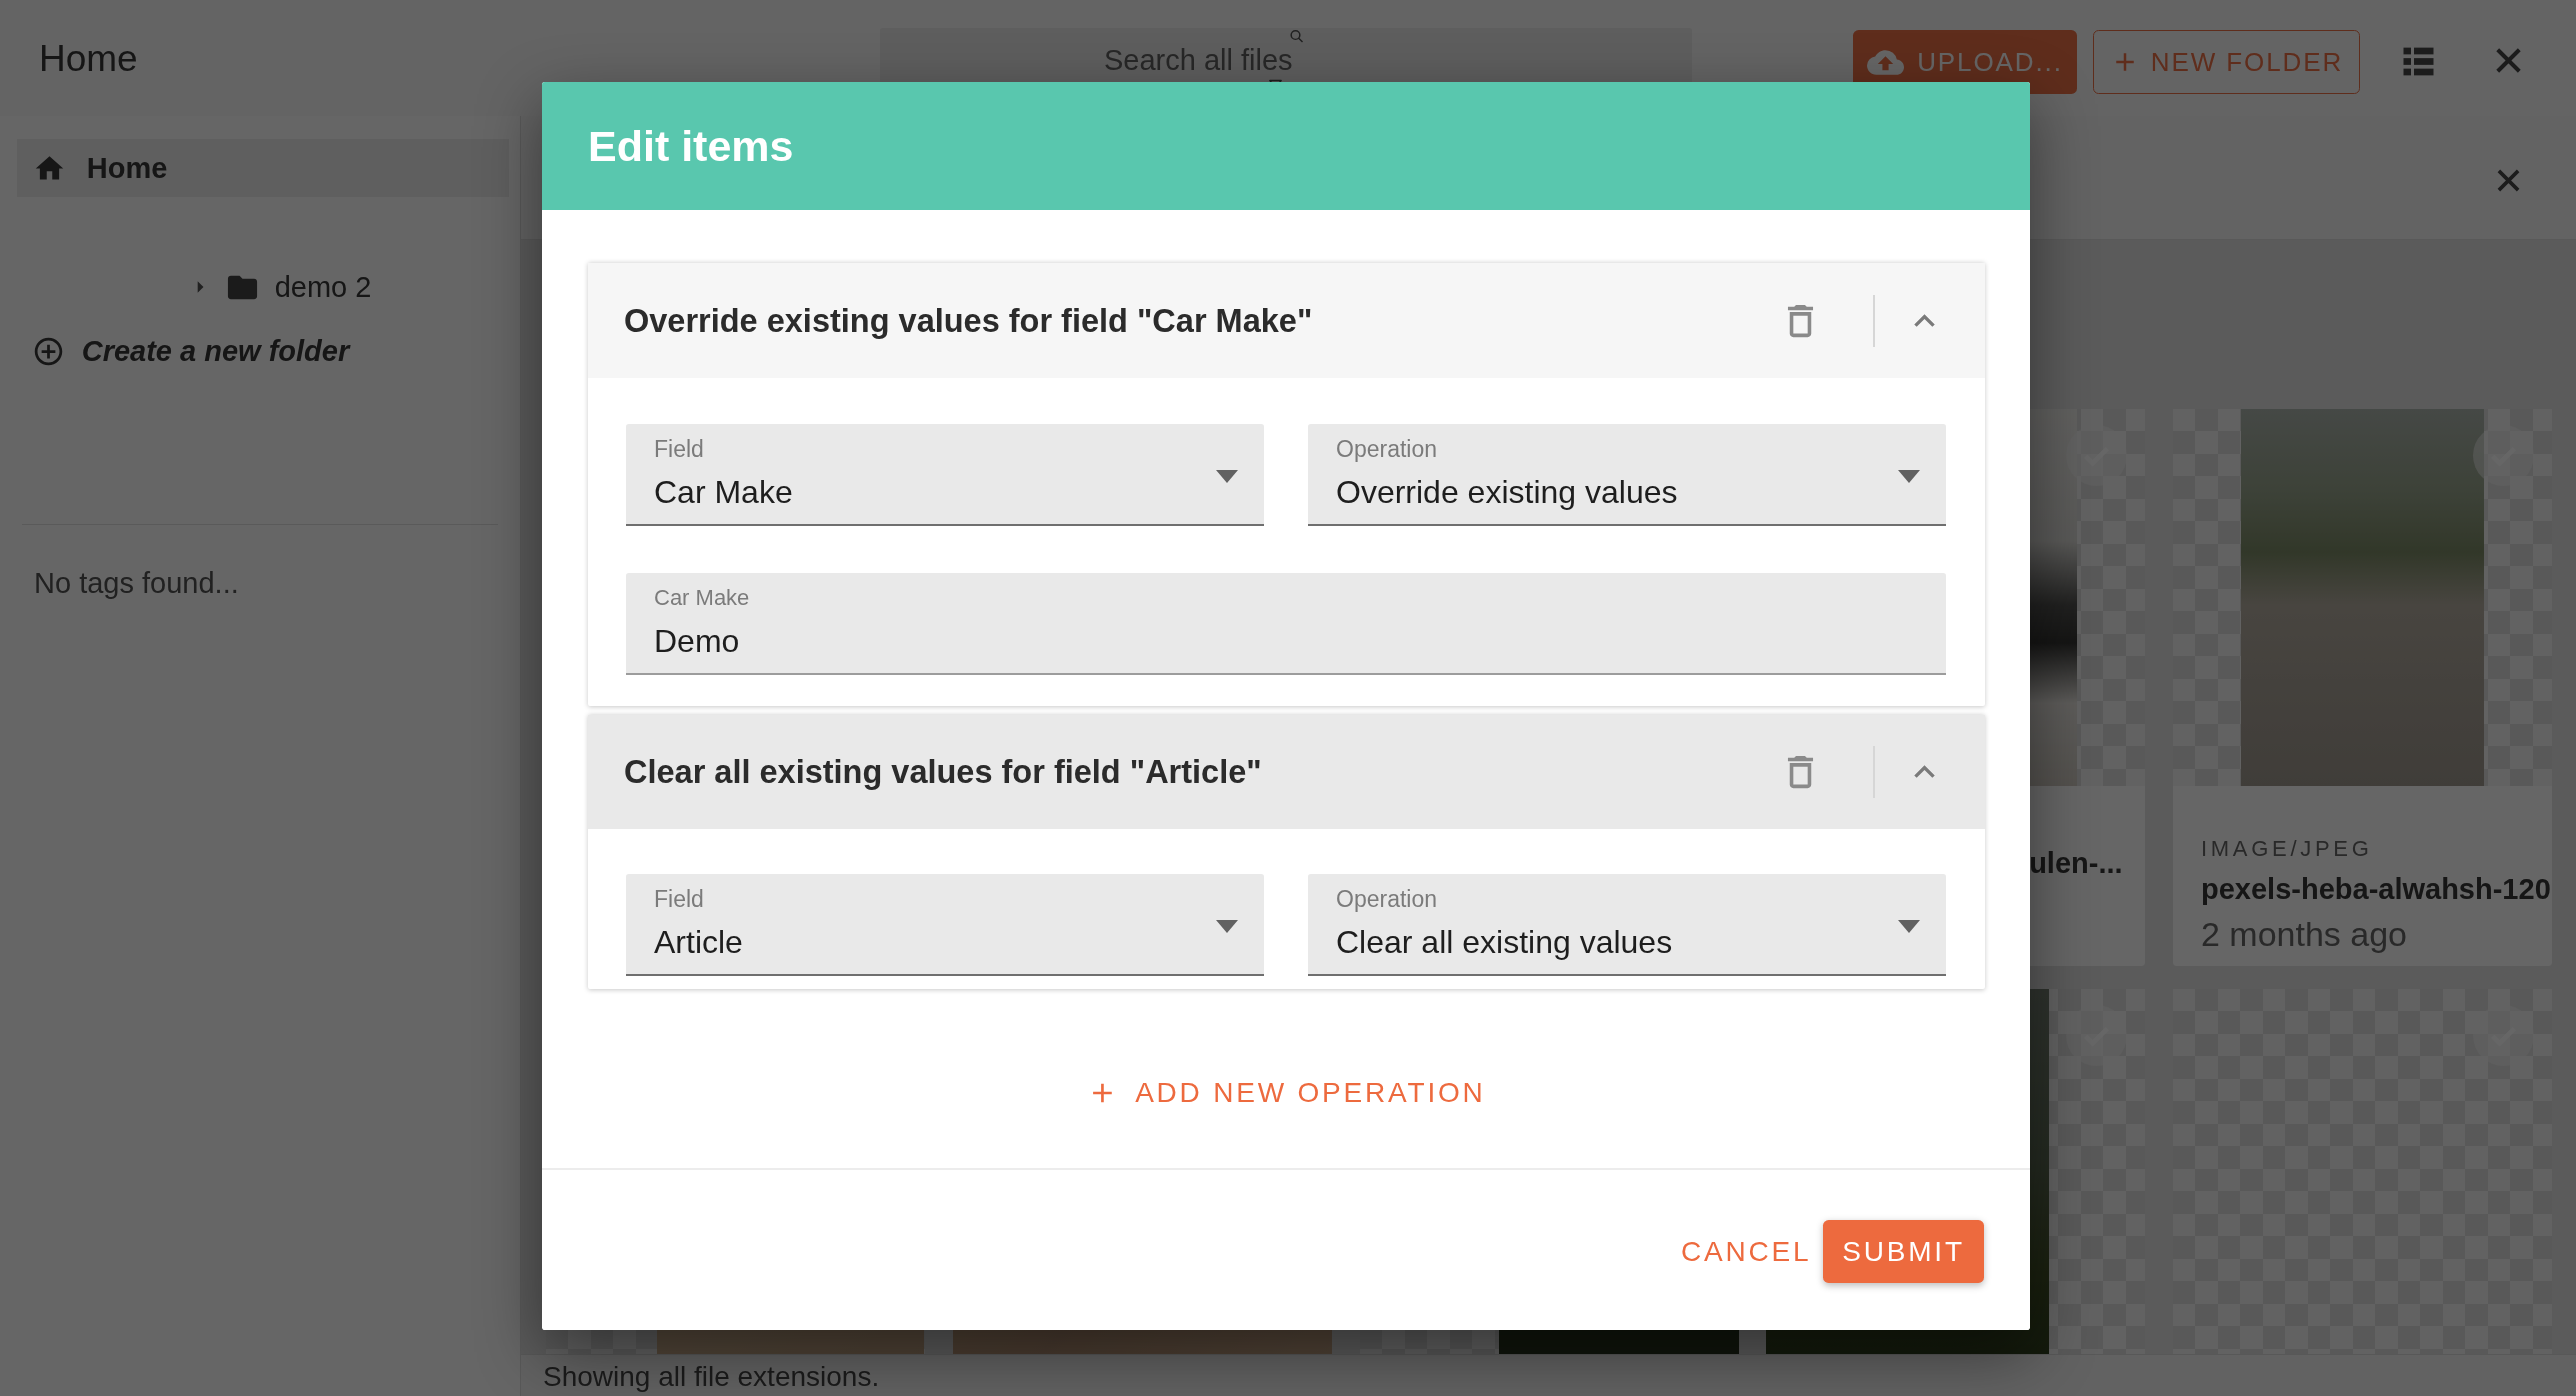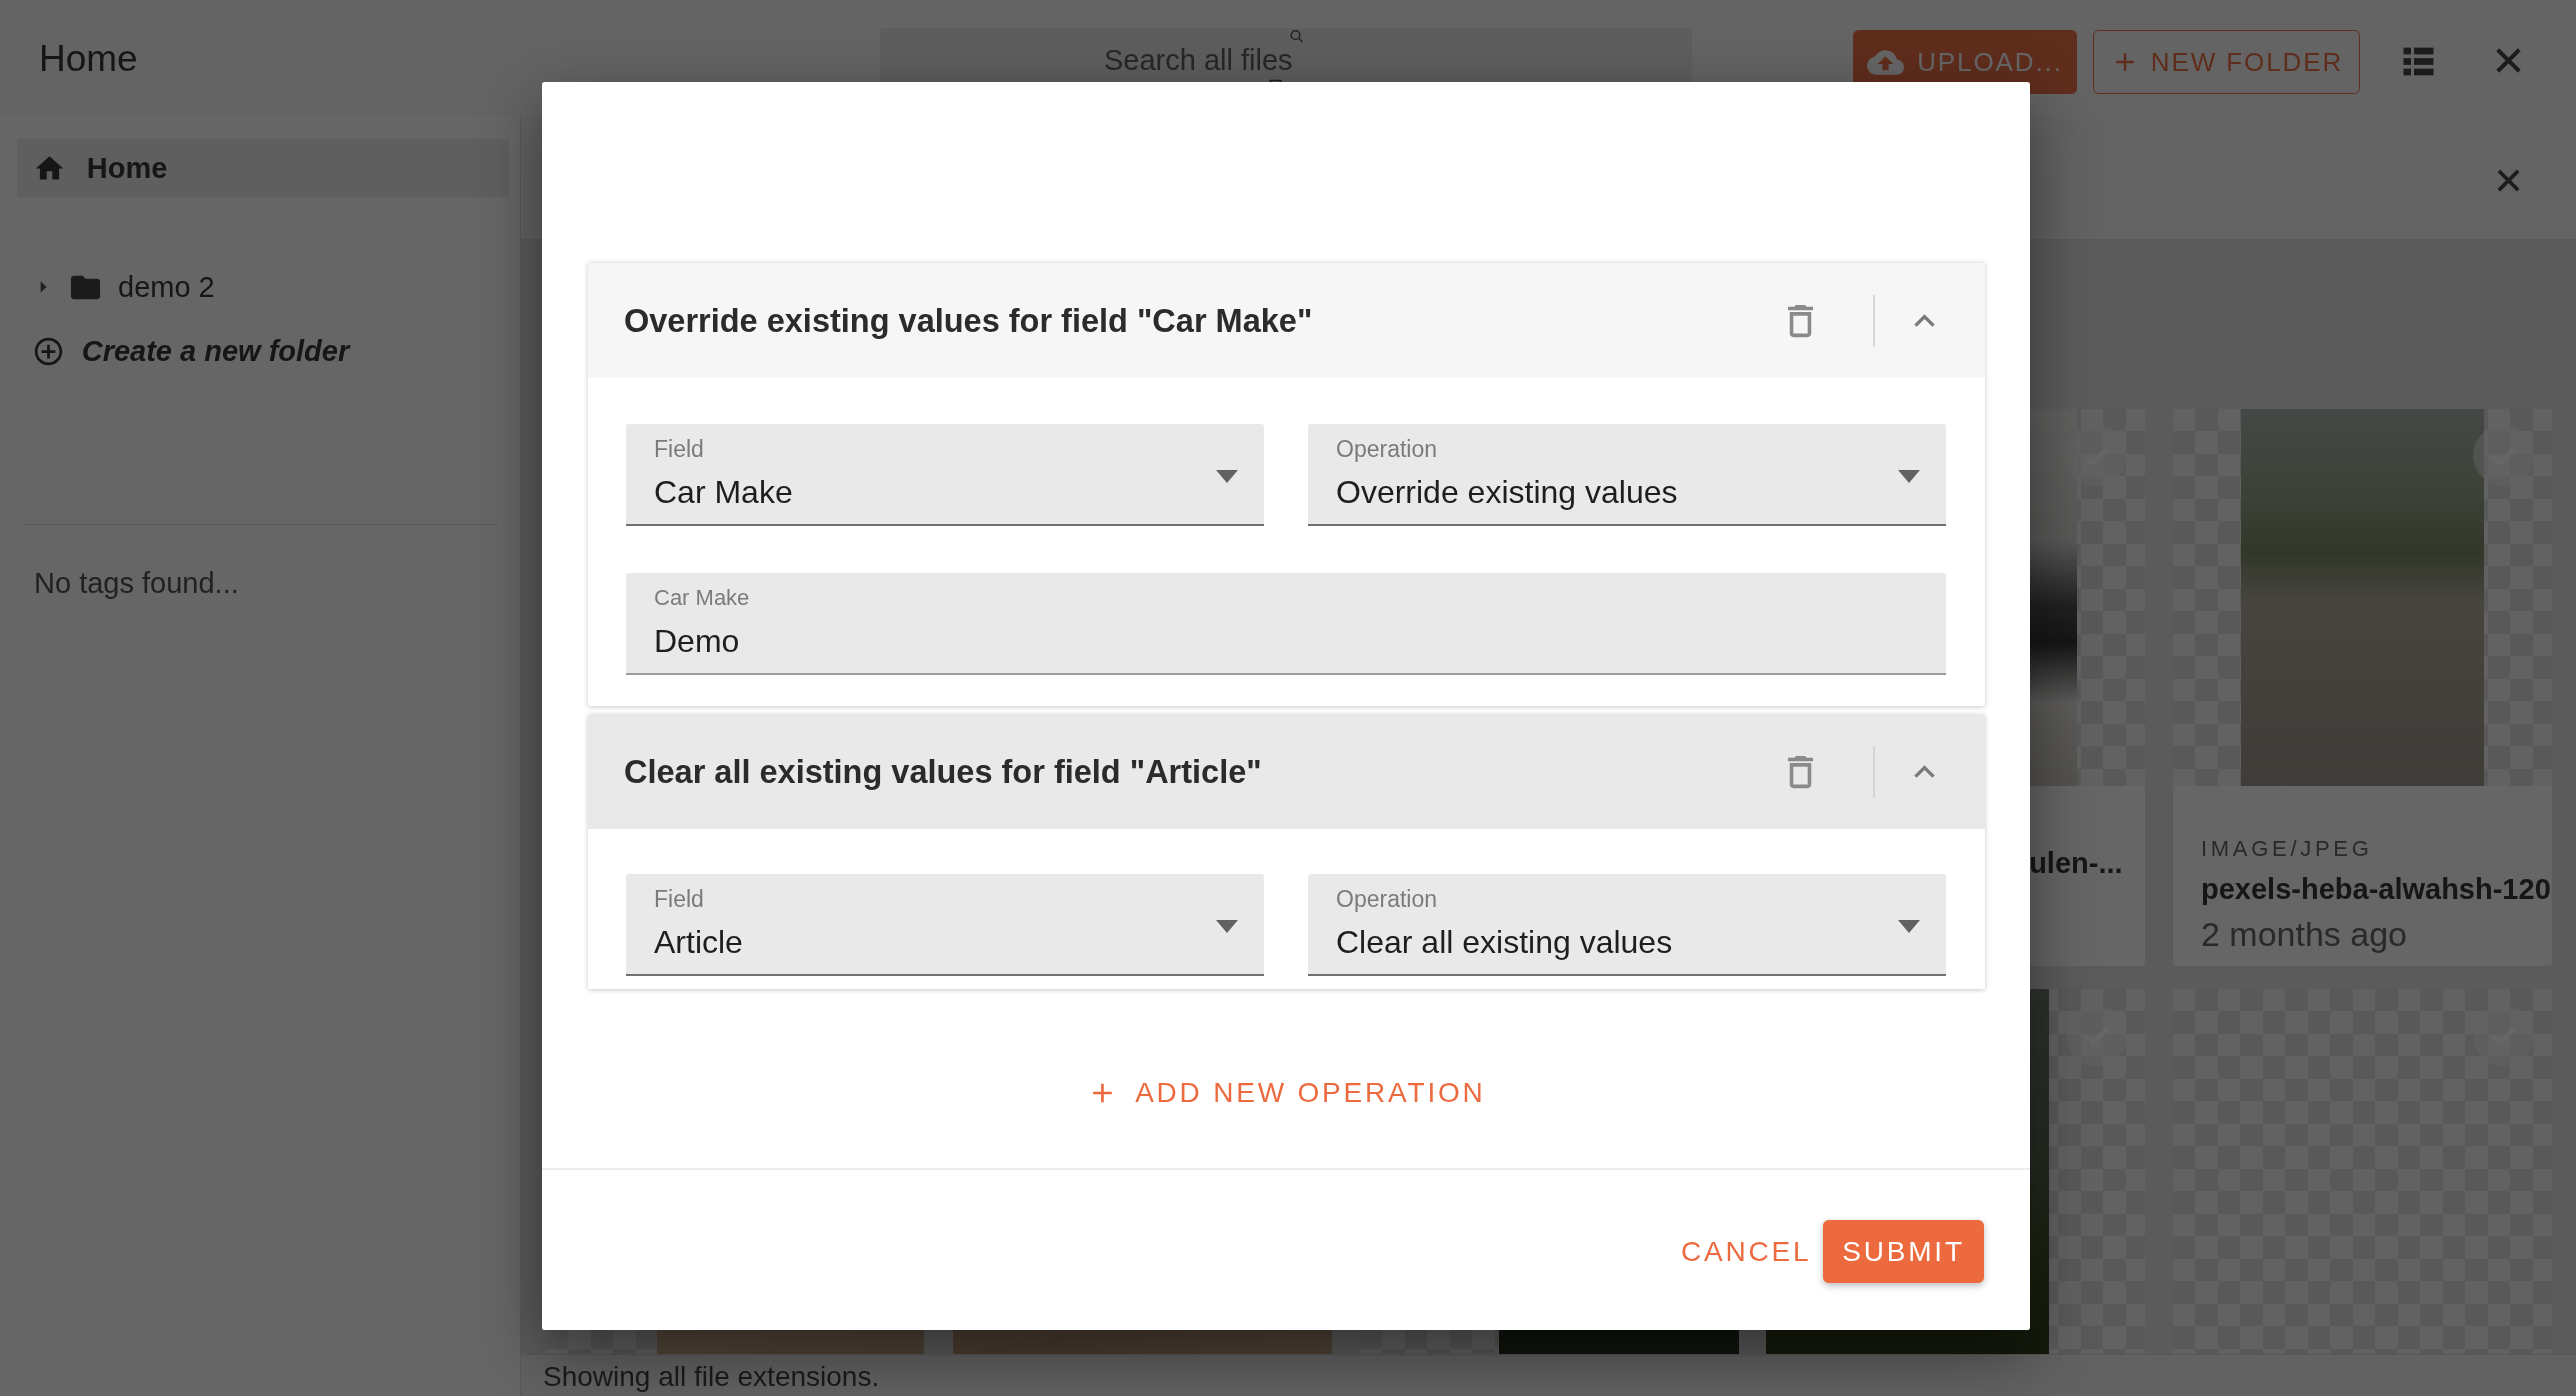--- a/index.html
+++ b/index.html
@@ -152,21 +152,21 @@
 
   <div class="sidebar">
     <div class="side-row selected" style="top:23px;">
       <svg style="margin-left:16.7px;" width="33" height="33" viewBox="0 0 24 24">
         <path fill="#2e2e2e" d="M10 20v-6h4v6h5v-8h3L12 3 2 12h3v8z"></path>
       </svg>
       <span class="side-label bold" style="margin-left:20.4px;">Home</span>
     </div>
 
 
-    <div class="side-row" style="top:142px; padding-left:29px;">
+    <div class="side-row" style="top:142px; padding-left:48px;justify-content:center;">
       <svg width="28" height="28" viewBox="0 0 24 24">
         <path fill="#4a4a4a" d="M10 17l5-5-5-5v10z"></path>
       </svg>
       <svg style="margin-left:11px;" width="35" height="35" viewBox="0 0 24 24">
         <path fill="#3c3c3c" d="M10 4H4c-1.1 0-1.99.9-1.99 2L2 18c0 1.1.9 2 2 2h16c1.1 0 2-.9 2-2V8c0-1.1-.9-2-2-2h-8l-2-2z"></path>
       </svg>
       <span class="side-label" style="margin-left:15px;">demo 2</span>
     </div>
 
     <div class="side-row" style="top:206px; padding-left:32px;font-style:italic;">
@@ -272,20 +272,23 @@
   </div>
 
   <div class="footerbar">
     <span>Showing all file extensions.</span>
   </div>
 </div>
 
 <div class="dim"></div>
 
 <div class="modal">
+  <div class="modal-header">
+    <div class="modal-title">Edit items</div>
+  </div>
 
   <div class="op-card" style="top:181px; height:443px;">
     <div class="op-header" style="height:115px; background:#f6f6f6;">
       <div class="op-title">Override existing values for field "Car Make"</div>
       <svg class="op-trash" width="43" height="43" viewBox="0 0 24 24">
         <path fill="#8a8a8a" d="M16 9v10H8V9h8m-1.5-6h-5l-1 1H5v2h14V4h-3.5l-1-1zM18 7H6v12c0 1.1.9 2 2 2h8c1.1 0 2-.9 2-2V7z"></path>
       </svg>
       <div class="op-vdiv"></div>
       <svg class="op-collapse" width="41" height="41" viewBox="0 0 24 24">
         <path fill="#7a7a7a" d="M12 8l-6 6 1.41 1.41L12 10.83l4.59 4.58L18 14l-6-6z"></path>

